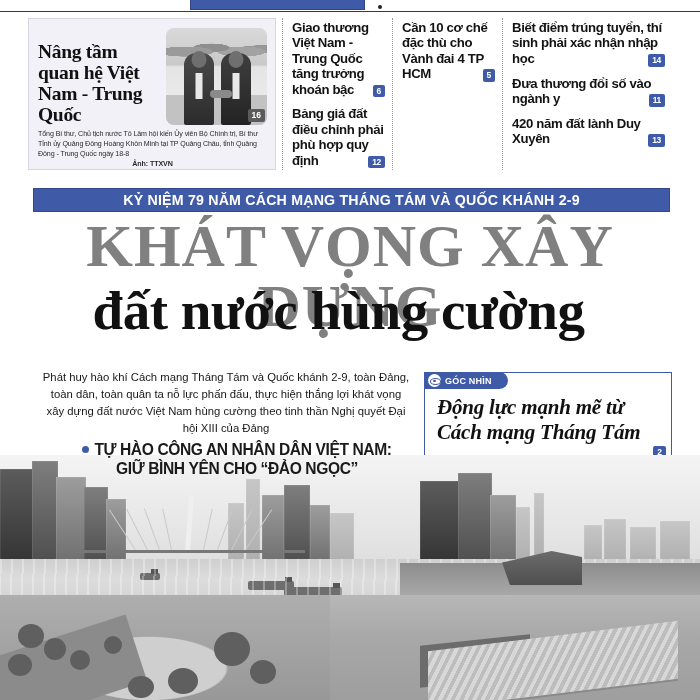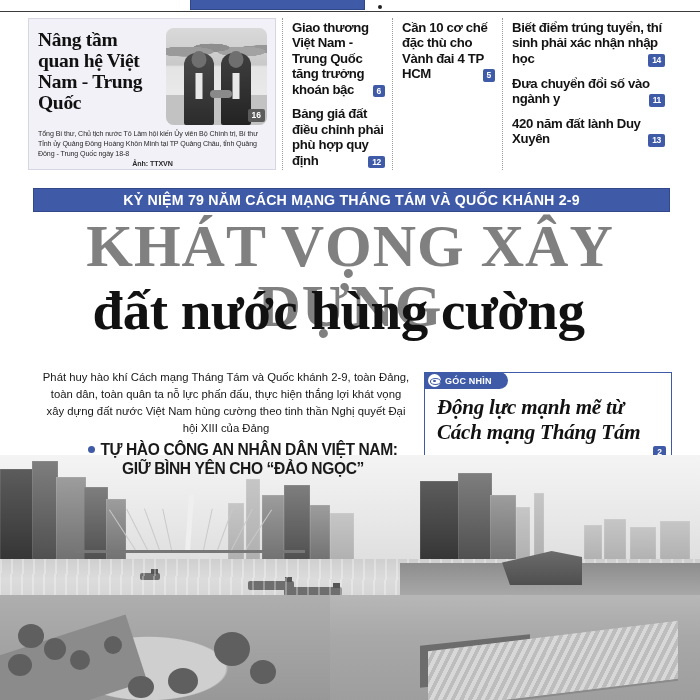--- a/index.html
+++ b/index.html
@@ -33,21 +33,21 @@
   }
 
   
   .lead-box {
     width: 248px; height: 152px;
     background: #f1f1f7;
     border: 1px solid #d7d7e4;
     padding: 7px 8px 5px 9px;
     display: flex; flex-direction: column;
   }
-  .lead-top { display: flex; gap: 16px; flex: 1; }
+  .lead-top { display: flex; gap: 16px; flex: 1; align-items: flex-end; }
   .lead-head {
     font-family: "Liberation Serif", serif;
     font-weight: bold;
     font-size: 19.5px;
     line-height: 1.08;
     color: #111;
     letter-spacing: -0.3px;
     width: 120px;
     padding-top: 3px;
   }
@@ -272,21 +272,21 @@
     background: #6c6c6c; transform: skewY(-6deg);
   }
   .museum {
     position: absolute; right: 118px; top: 96px; width: 80px; height: 34px;
     background: linear-gradient(#6b6b6b, #4f4f4f);
     clip-path: polygon(10% 100%, 0 34%, 62% 0, 100% 18%, 100% 100%);
   }
 
   
   .bullet-head {
-    position: absolute; top: 440px; left: 48px; width: 390px;
+    position: absolute; top: 440px; left: 42px; width: 390px;
     text-align: center;
     font-size: 15.6px; font-weight: bold; line-height: 1.22;
     color: #1a1a1a; letter-spacing: -0.4px;
     z-index: 5;
   }
   .bullet-dot {
     display: inline-block; width: 7px; height: 7px; border-radius: 50%;
     background: #3f5ba8; margin-right: 5px; vertical-align: 2px;
   }
   .bullet-line2 { display: block; }
@@ -345,21 +345,21 @@
       <span class="badge badge-tail">5</span>
     </div>
   </div>
 
   <div class="hl-col c3">
     <div class="hl-item">
       <span>Biết điểm trúng tuyển, thí sinh phải xác nhận nhập học</span>
       <span class="badge badge-tail">14</span>
     </div>
     <div class="hl-item">
-      <span>Đưa chuyển đổi số vào ngành y</span>
+      <span>Đưa thương đổi số vào ngành y</span>
       <span class="badge badge-tail">11</span>
     </div>
     <div class="hl-item">
       <span>420 năm đất lành Duy Xuyên</span>
       <span class="badge badge-tail">13</span>
     </div>
   </div>
 </div>
 
 <div class="ribbon">

